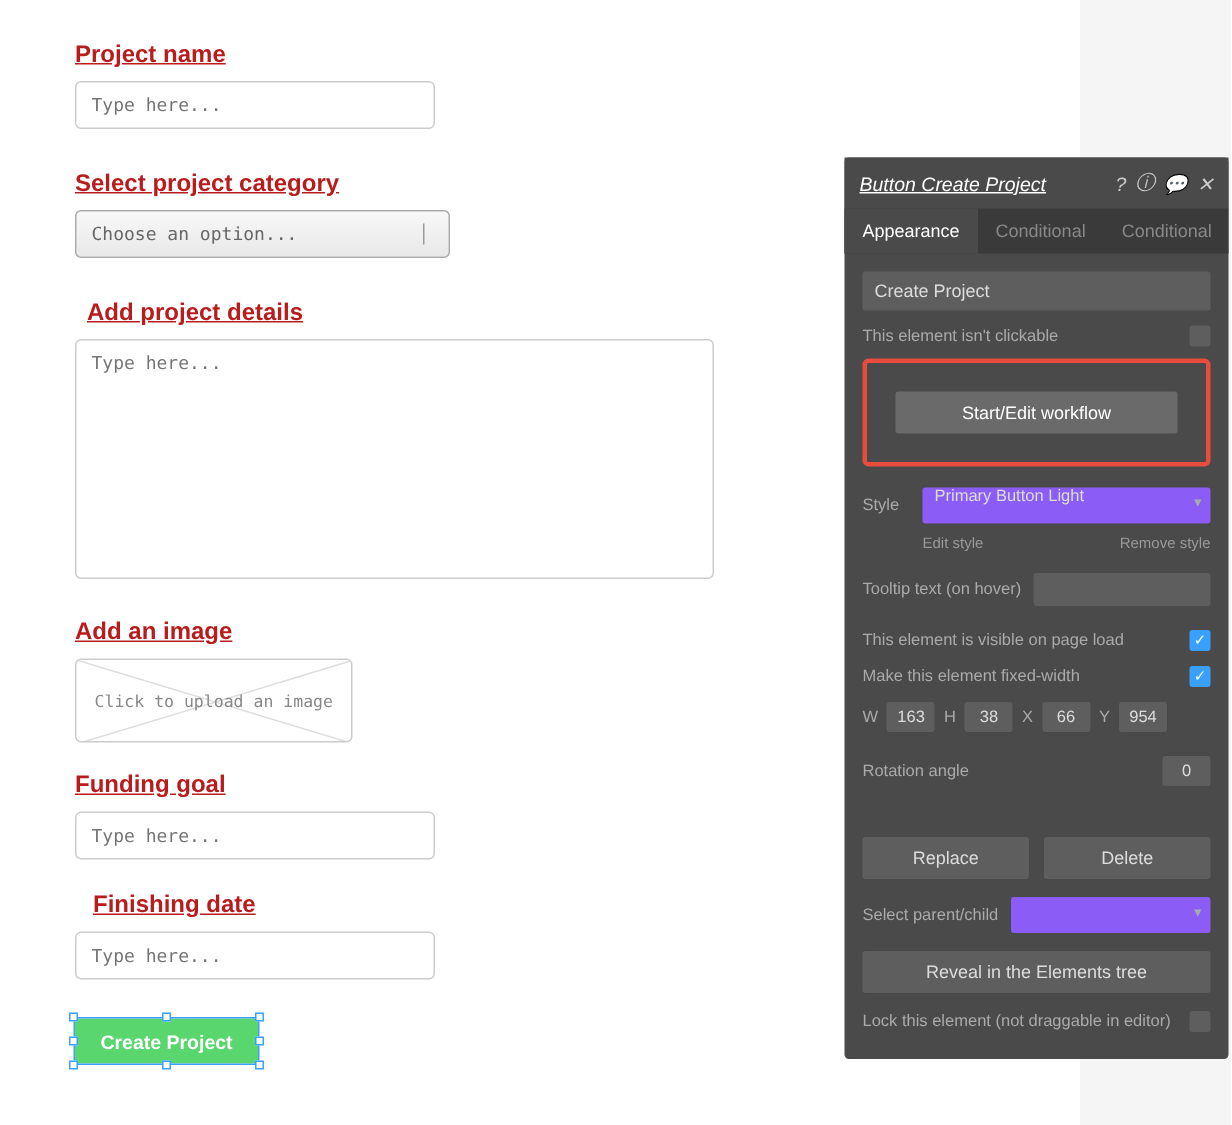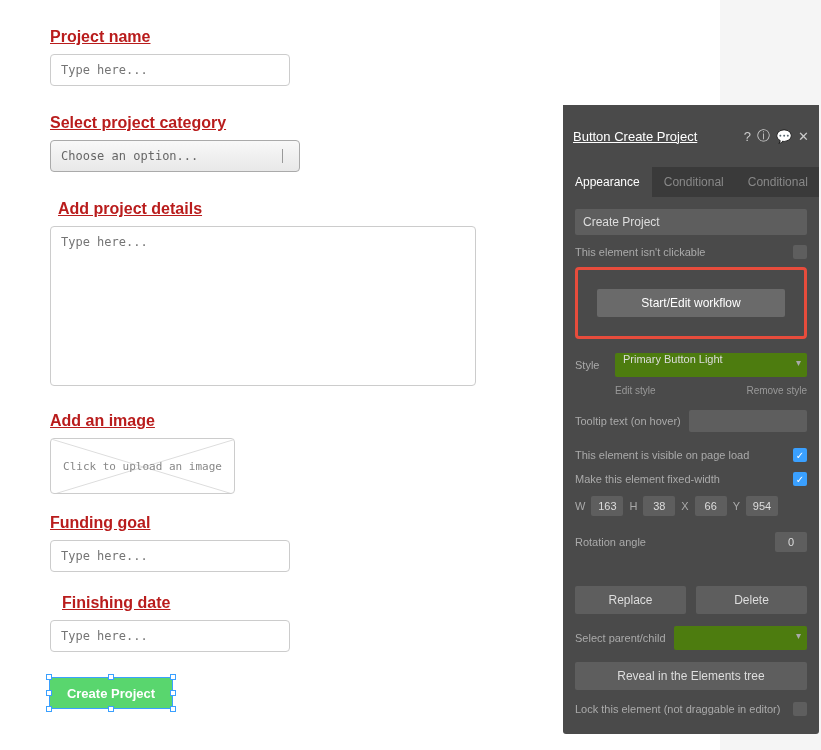--- a/index.html
+++ b/index.html
@@ -150,22 +150,23 @@
   width: 256px;
   background: #4a4a4a;
   color: #ccc;
   font-size: 12px;
   border-radius: 3px;
 }
 .insp-header {
   display: flex;
   align-items: center;
   justify-content: space-between;
-  padding: 22px 10px;
+  padding: 8px 10px;
   background: #4a4a4a;
+  font-style: italic;
 }
 .insp-title {
   color: #fff;
   text-decoration: underline;
   font-size: 13px;
 }
 .insp-icons {
   display: flex;
   gap: 6px;
   align-items: center;
@@ -240,21 +241,21 @@
   margin-bottom: 8px;
 }
 .insp-row-label {
   font-size: 11px;
   color: #aaa;
   width: 32px;
 }
 .insp-select {
   flex: 1;
   height: 24px;
-  background: #4d7c0f;
+  background: #8b5cf6;
   border: none;
   border-radius: 2px;
   color: #ddd;
   padding: 0 8px;
   font-size: 11px;
   position: relative;
 }
 .insp-select::after {
   content: "▾";
   position: absolute;

